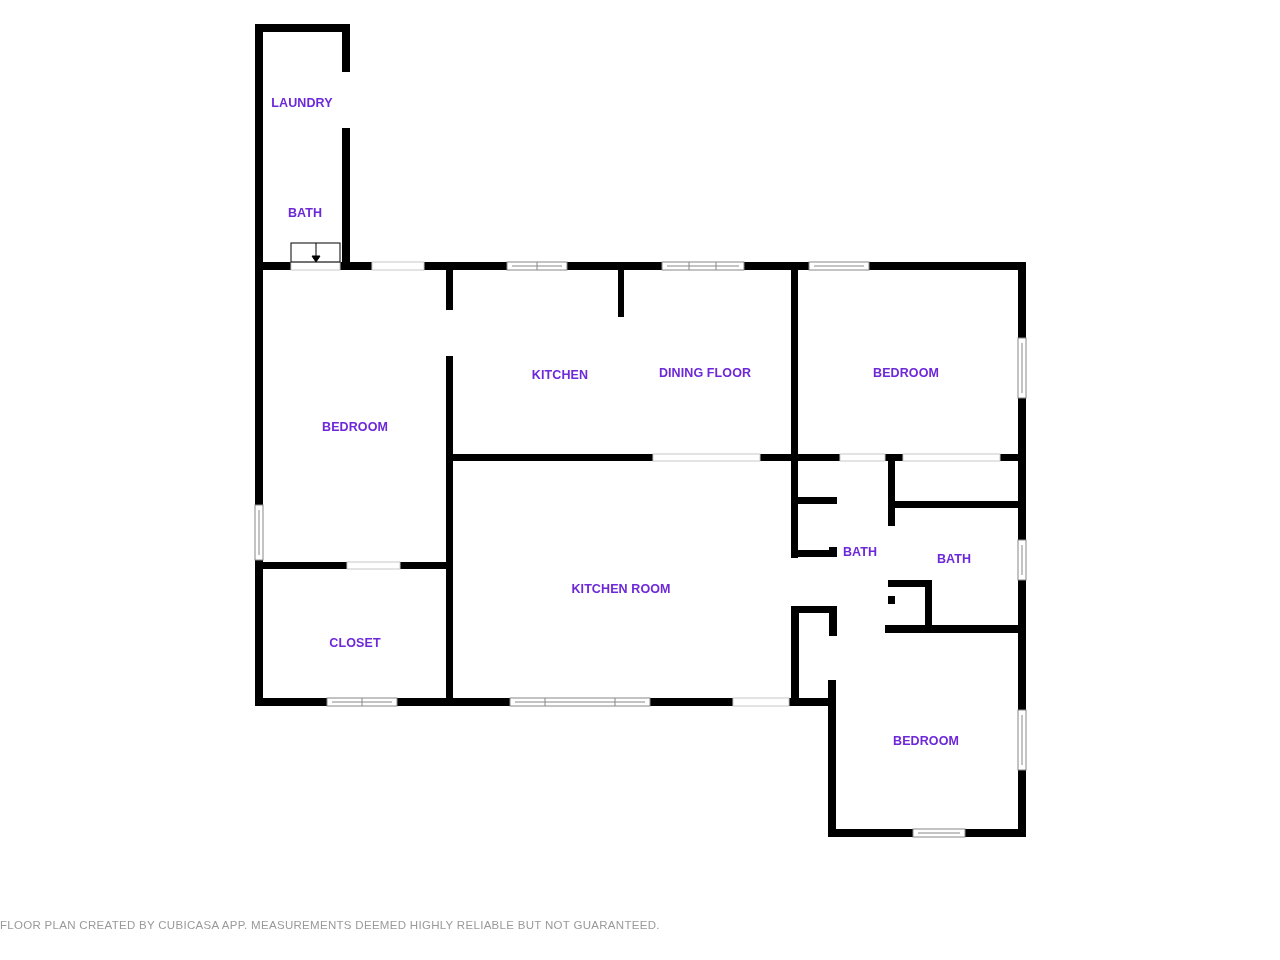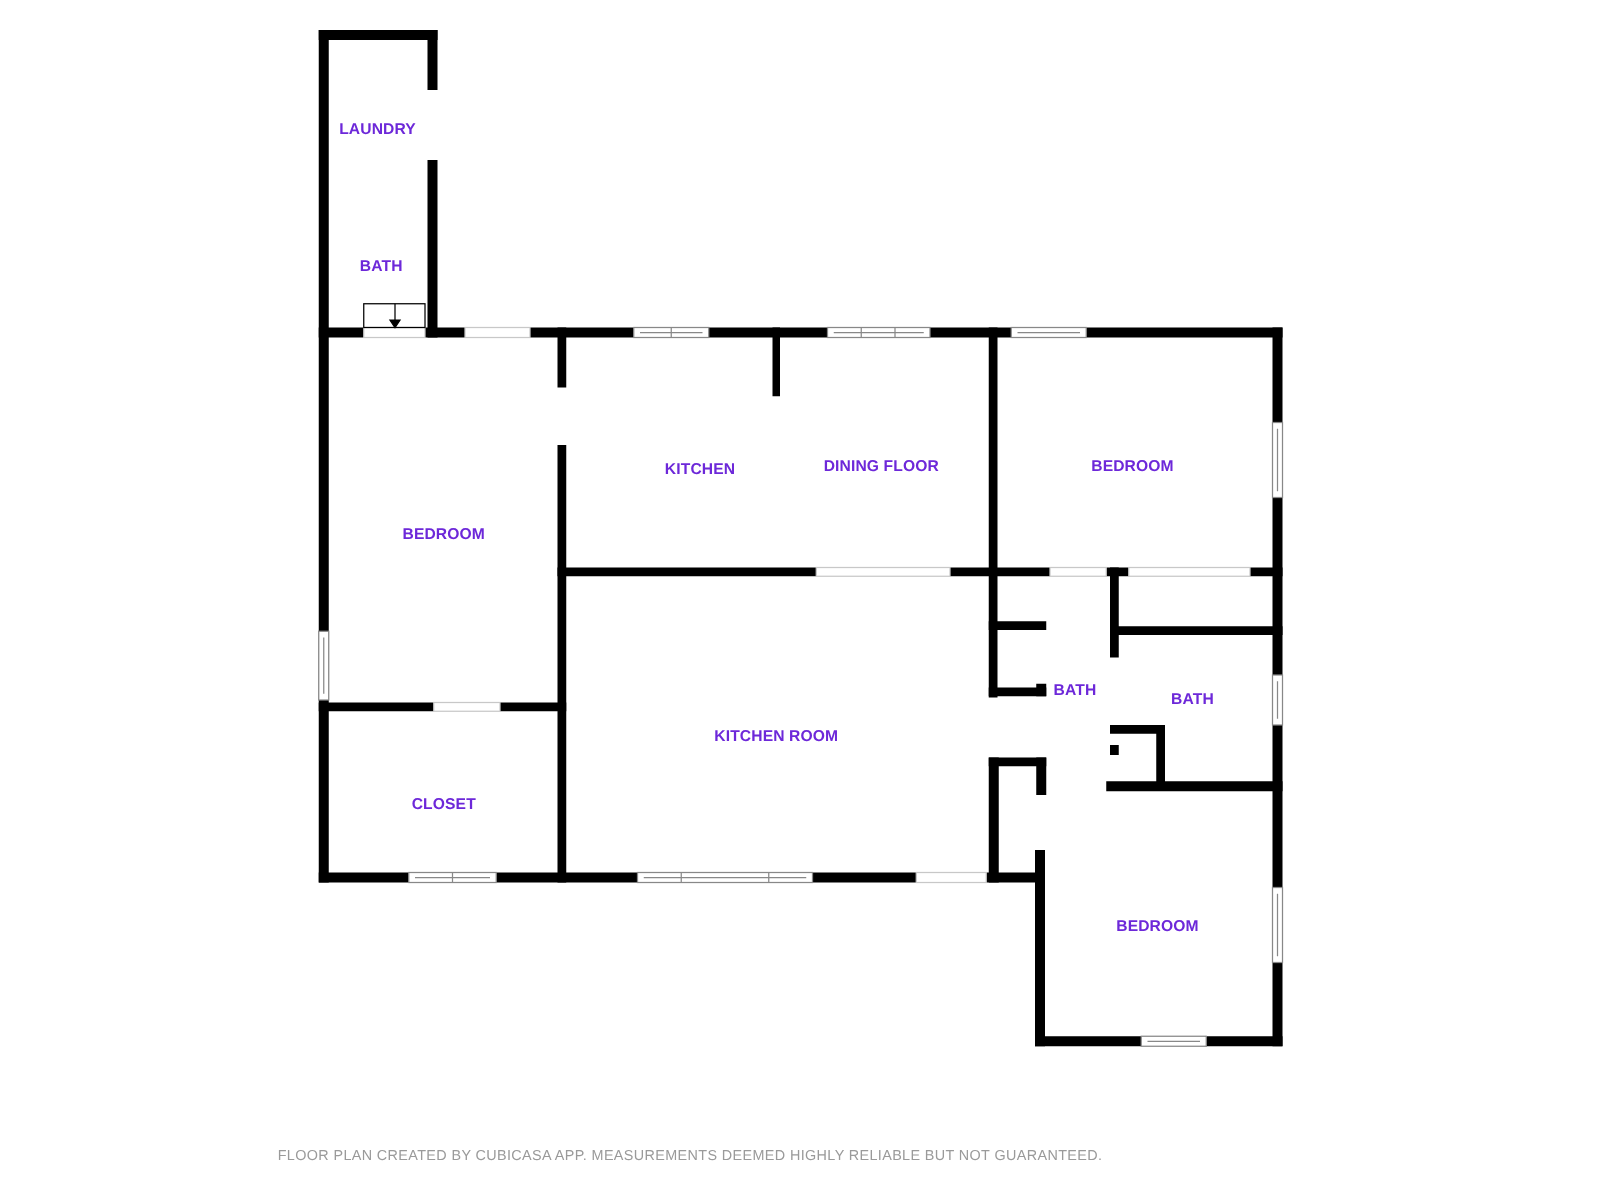--- a/index.html
+++ b/index.html
@@ -1,19 +1,19 @@
 <!DOCTYPE html>
 <html><head>
 <meta charset="utf-8">
 <style>
   html, body { margin:0; padding:0; background:#ffffff; }
   body { width:1280px; height:960px; position:relative; overflow:hidden; font-family:"Liberation Sans", sans-serif; }
   #plan { position:absolute; left:0; top:0; width:1280px; height:960px; }
   .room-label { position:absolute; font-size:12.5px; color:#6d28d9; transform:translate(-50%,-50%); white-space:nowrap; letter-spacing:0.1px;font-weight:bold; }
-  .footer { position:absolute; left:0; width:1104px; top:919px; text-align:center; font-size:11.5px; color:#9a9a9a; letter-spacing:0.3px; }
+  .footer { position:absolute; left:0; width:1104px; top:919px; font-size:11.5px; color:#9a9a9a; letter-spacing:0.3px; }
 </style>
 </head>
 <body>
 
 <svg id="plan" viewBox="0 0 1280 960" xmlns="http://www.w3.org/2000/svg">
   <g fill="#000">
 
     <rect x="255" y="24" width="95" height="8"></rect>
     <rect x="255" y="24" width="8" height="682"></rect>
     <rect x="342" y="24" width="8" height="48"></rect>

